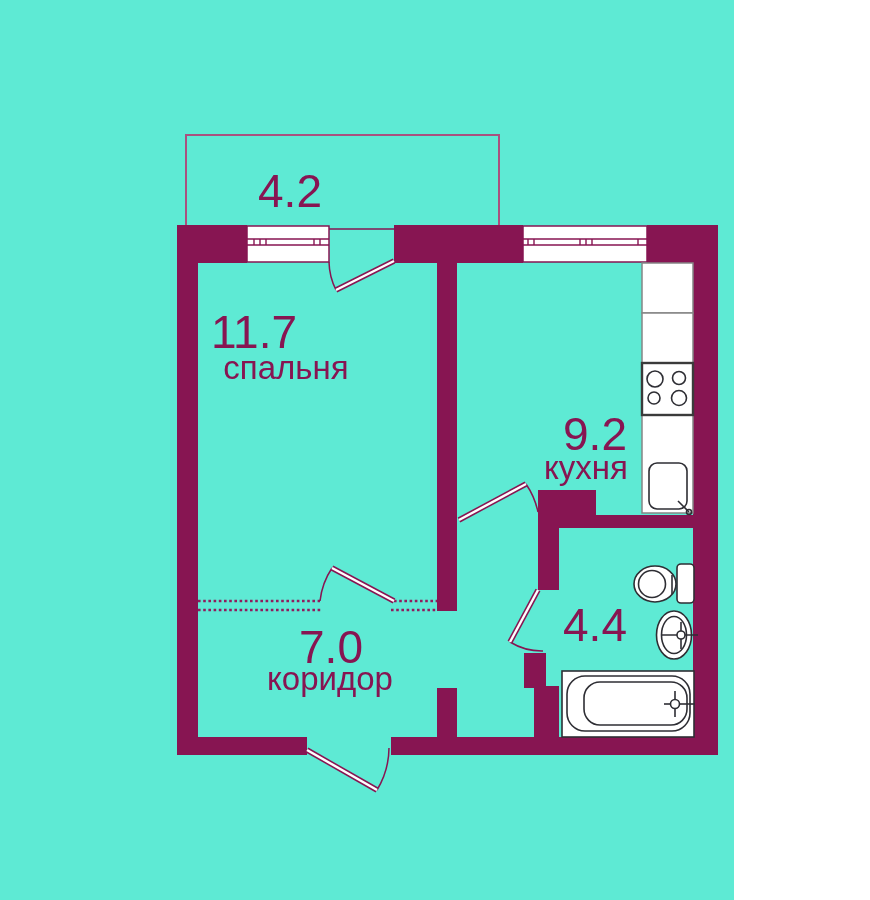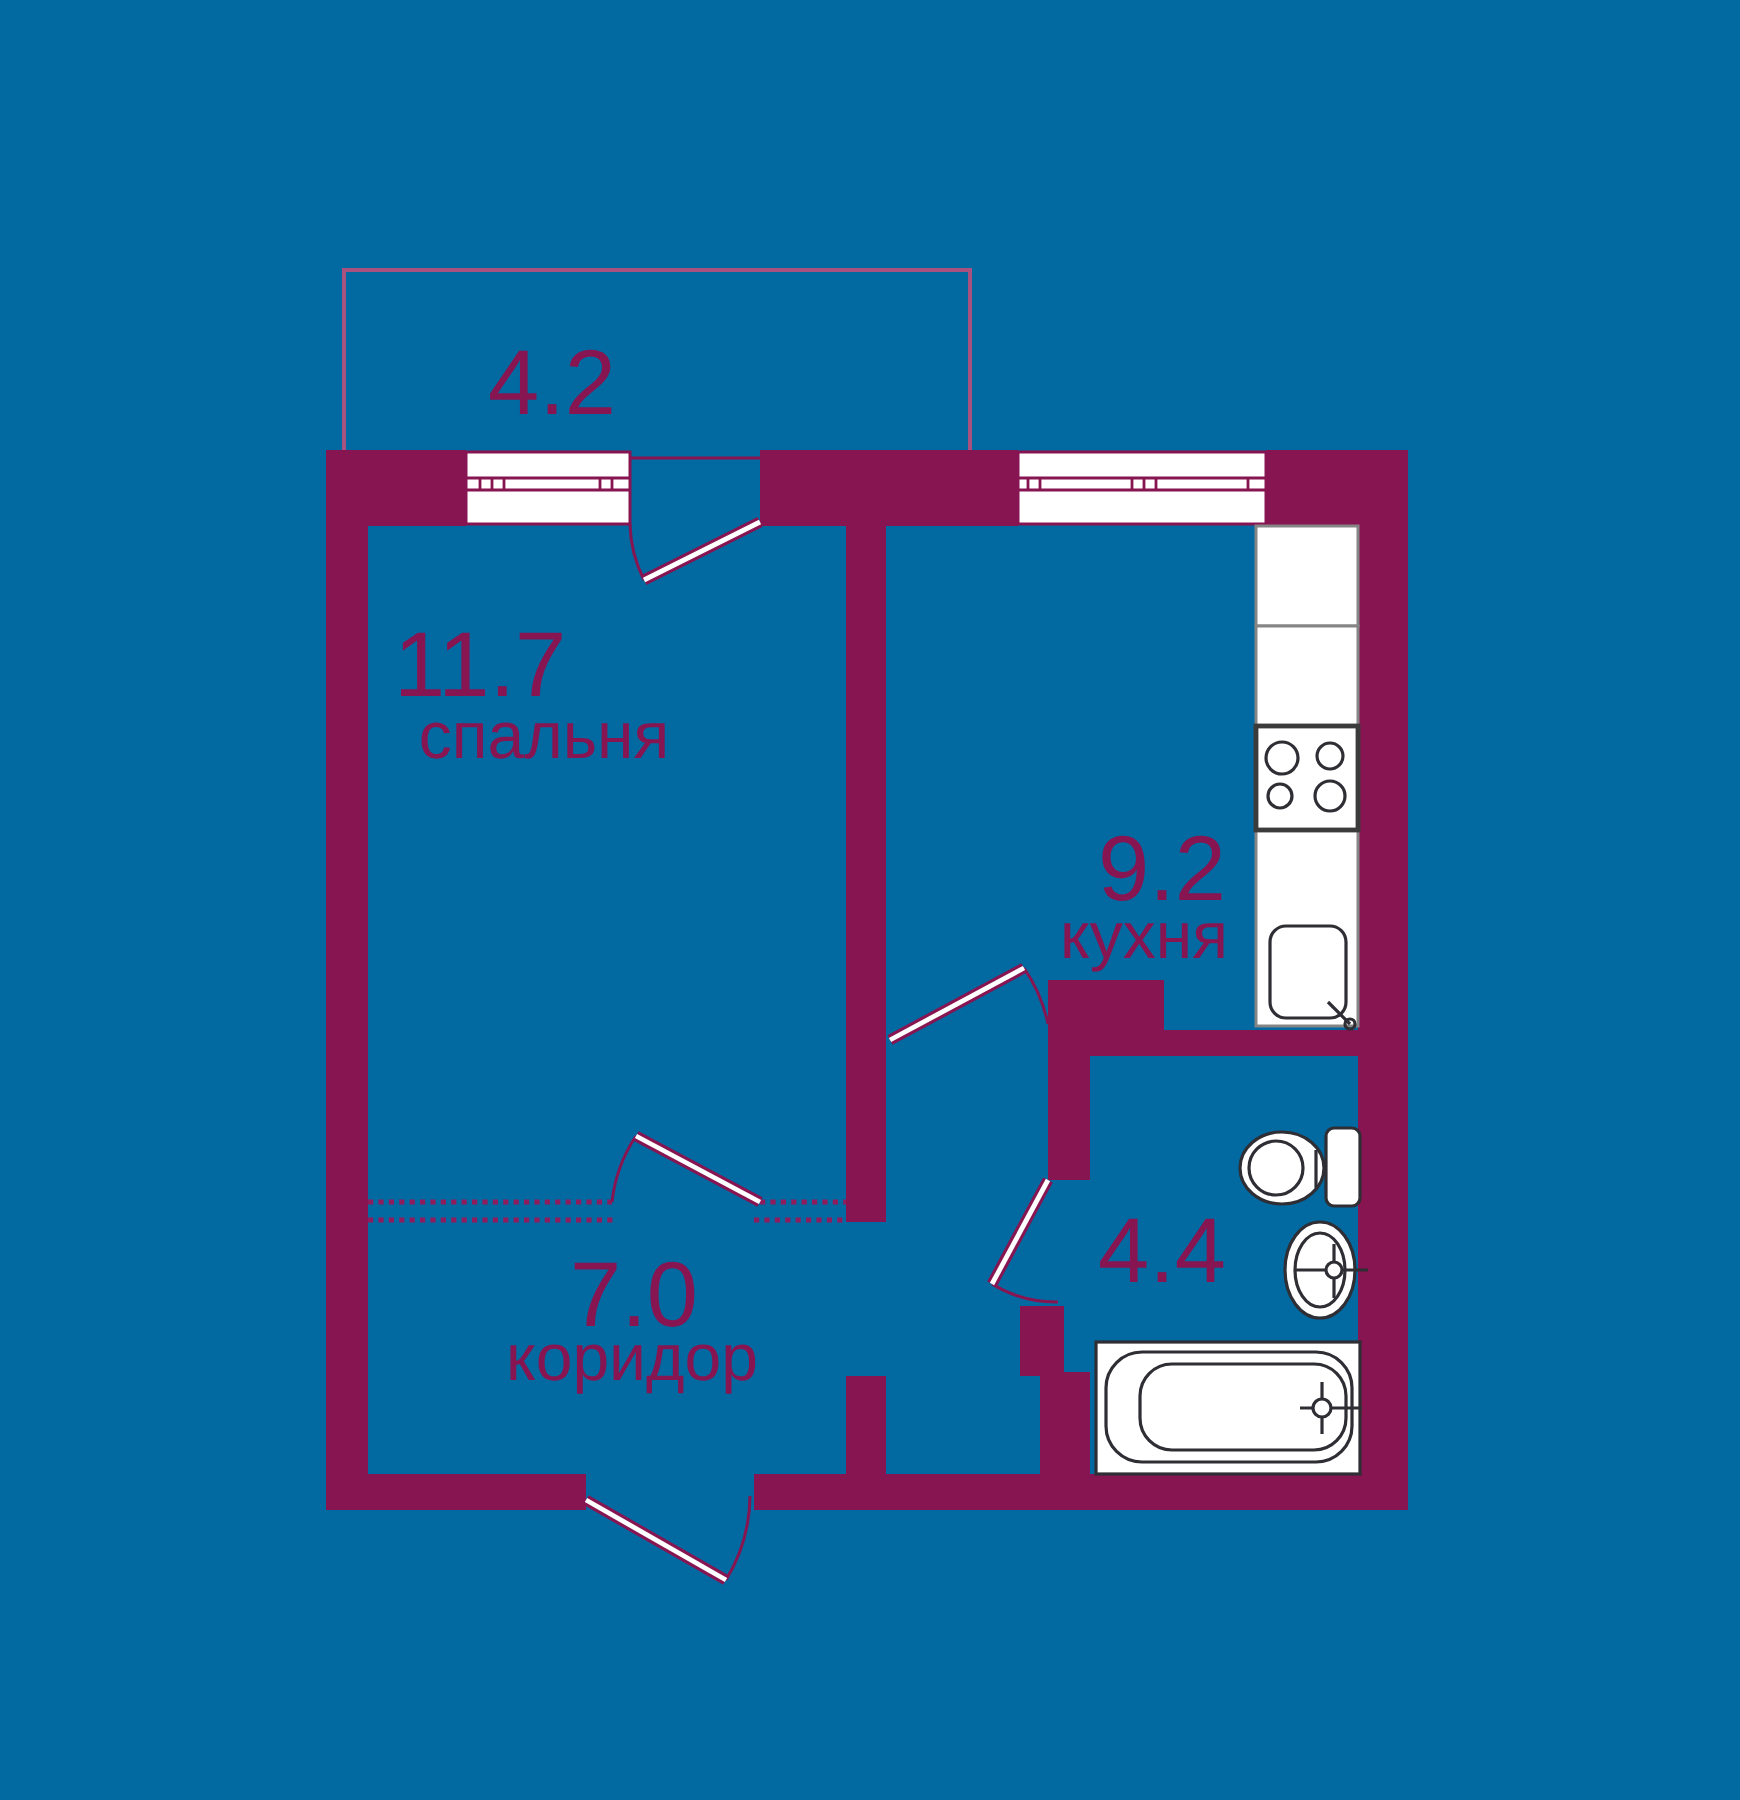--- a/index.html
+++ b/index.html
@@ -1,16 +1,16 @@
 <!DOCTYPE html>
 <html><head>
 <meta charset="utf-8">
 <style>
   html,body{margin:0;padding:0;background:#ffffff;}
-  .stage{position:relative;width:870px;height:900px;background:#0369a1;overflow:hidden;}
+  .stage{position:relative;width:720px;height:900px;background:#5eead4;overflow:hidden;padding-left:14px;}
   svg{display:block;}
   .wall{fill:#871552;stroke:none;}
   .thinline{stroke:#871552;stroke-width:1.4;fill:none;}
   .window{fill:#ffffff;stroke:#871552;stroke-width:1.5;}
   .balcony-line{stroke:#a9517f;stroke-width:2;fill:none;}
   .door-arc{stroke:#871552;stroke-width:1.5;fill:none;}
   .leaf-outer{stroke:#871552;stroke-width:5.5;fill:none;stroke-linecap:butt;}
   .leaf-inner{stroke:#ffffff;stroke-width:2.4;fill:none;stroke-linecap:butt;}
   .dashed{stroke:#8f1d5e;stroke-width:2.4;fill:none;stroke-dasharray:2.6 2.6;}
   .counter{fill:#ffffff;stroke:#858585;stroke-width:1.5;}

